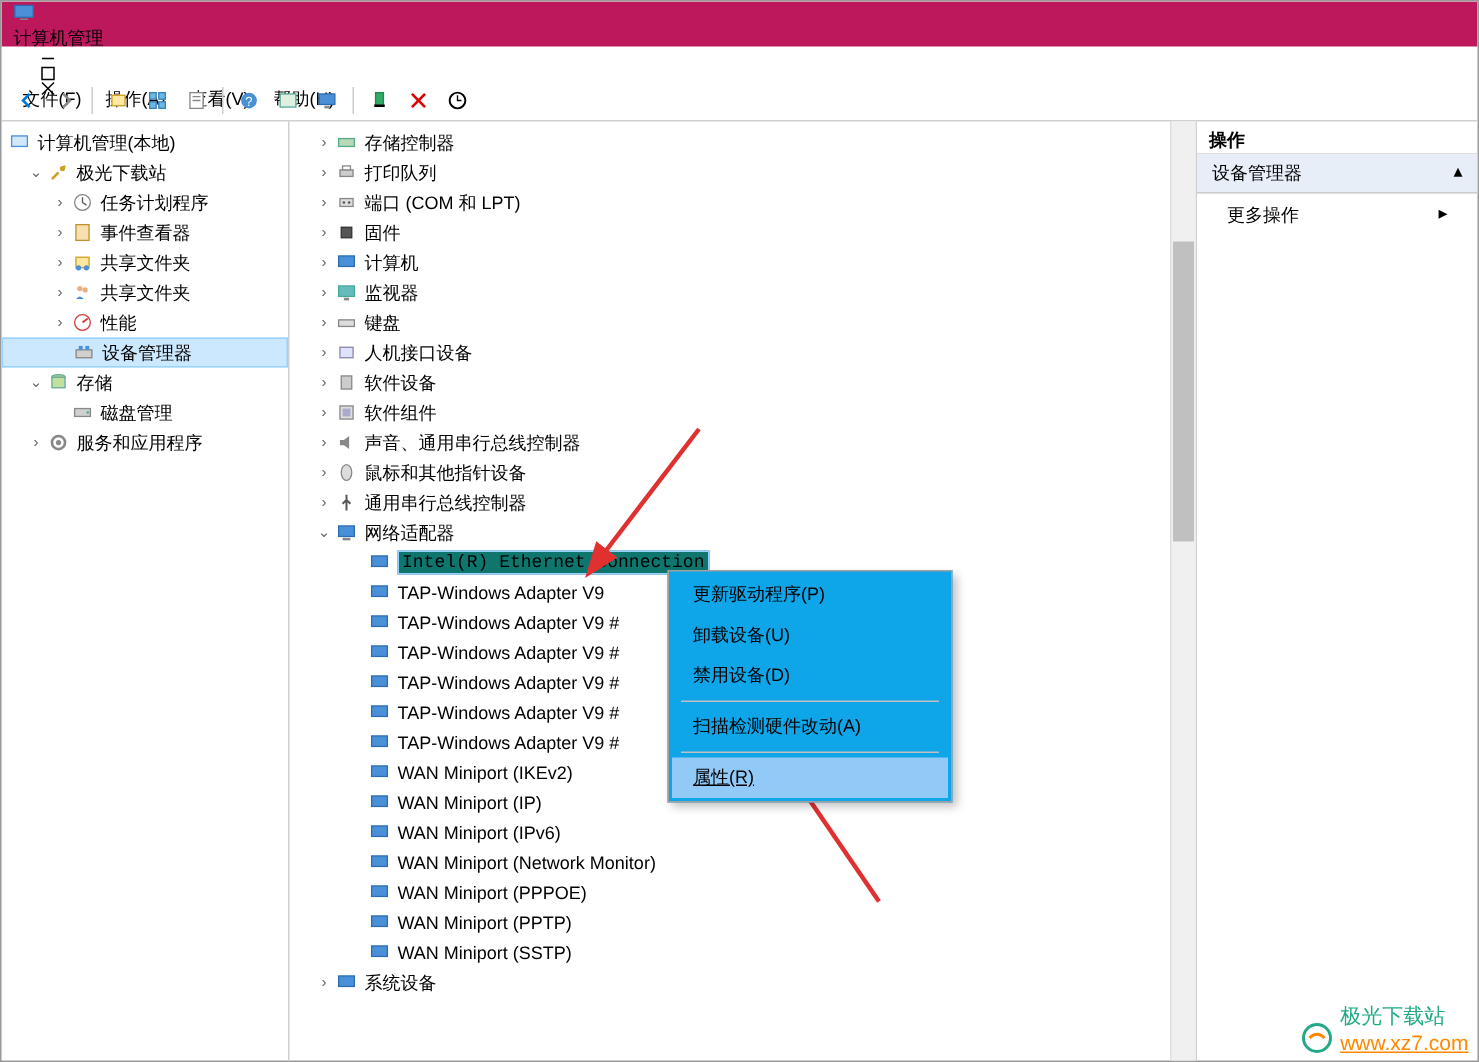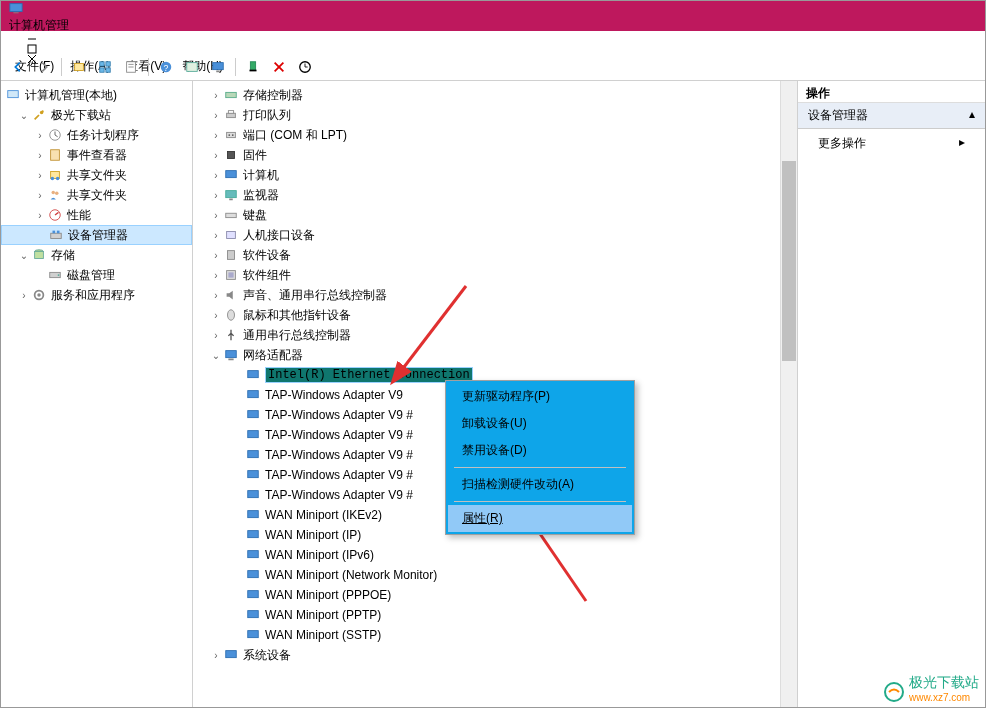--- a/index.html
+++ b/index.html
@@ -41,21 +41,21 @@
 .right-panel .hdr { height: 22px; padding: 4px 8px; border-bottom:1px solid #ddd; font-weight:bold; }
 .right-panel .sect { background:#e8eef7; padding: 4px 10px; display:flex; justify-content:space-between; border-bottom:1px solid #ccc; }
 .right-panel .action { padding: 6px 20px; display:flex; justify-content:space-between; }
 
 .context-menu { position: absolute; left: 444px; top: 379px; width: 190px; background: #0ea5e9; border: 1px solid #a0a0a0; box-shadow: 3px 3px 6px rgba(0,0,0,.25); font-size: 12px; padding: 2px; z-index: 100; }
 .context-menu .cm-item { padding: 5px 14px; }
 .context-menu .cm-item.highlight { background: #91c9f7; text-decoration: underline; }
 .context-menu .sep { height: 1px; background: #c0c0c0; margin: 3px 6px; }
 
 .watermark { position:absolute; right: 6px; bottom: 4px; font-size: 14px; color:#2a8; display:flex; align-items:flex-end; gap:4px; z-index:50; }
-.watermark .sub { font-size:10px; color:#f80; }
+.watermark .sub { font-size:14px; color:#f80;text-decoration:underline; }
 
 svg.arrow { position:absolute; pointer-events:none; z-index:60; }
 
 .ic { width:14px; height:14px; }
 </style>
 </head>
 <body>
 
 <div class="titlebar">
   <span class="app-icon">

